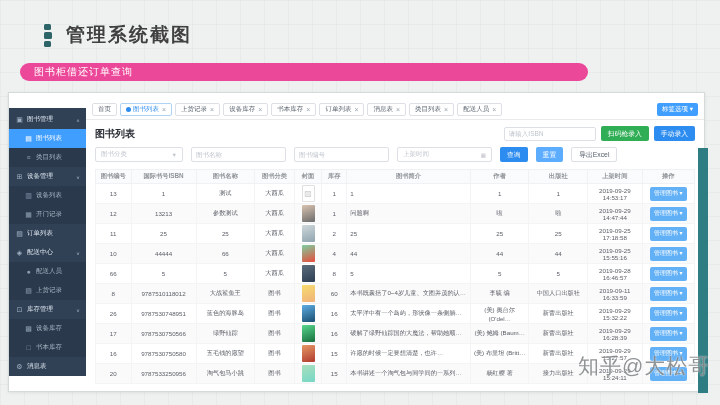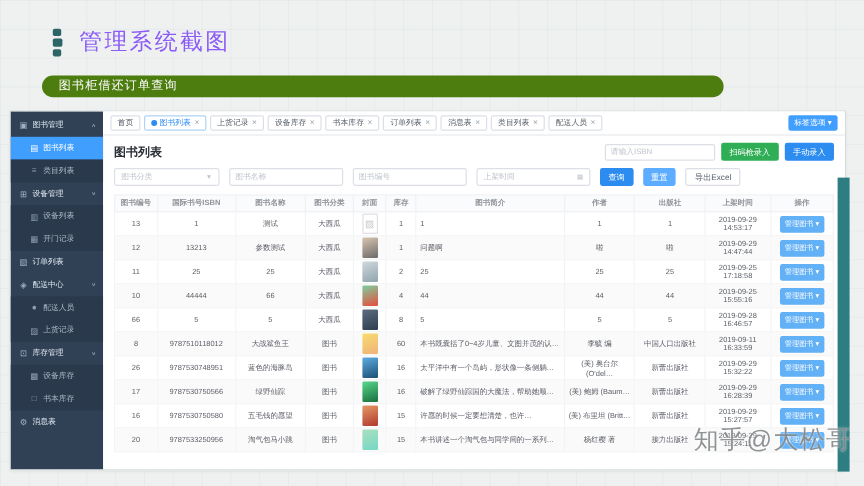--- a/index.html
+++ b/index.html
@@ -13,33 +13,33 @@
       linear-gradient(90deg, rgba(70,110,110,.05) 1px, transparent 1px);
     background-size:24px 24px;
   }
   
   .title-icon { position:absolute; left:44px; top:24px; }
   .title-icon span { display:block; background:#2c6468; border-radius:1.5px; }
   .title-icon span:nth-child(1){ width:7px;height:6px; margin-bottom:2px;}
   .title-icon span:nth-child(2){ width:8px;height:7px; margin-bottom:2px;}
   .title-icon span:nth-child(3){ width:7px;height:6px; }
   h1.slide-title { position:absolute; left:66px; top:22px; font-size:19px;
-    color:#8b5cf6; font-weight:normal; letter-spacing:2px;}
-  .banner { position:absolute; left:35px; top:63px; width:568px; height:18px;
-    background:#4d7c0f; border-radius:9px; color:#fff; font-size:10px;
+    color:#404040; font-weight:bold; letter-spacing:2px;}
+  .banner { position:absolute; left:20px; top:63px; width:568px; height:18px;
+    background:#ec4899; border-radius:9px; color:#fff; font-size:10px;
     line-height:18px; padding-left:14px; letter-spacing:1px;}
   .teal-strip { position:absolute; left:698px; top:148px; width:10px;
     height:245px; background:#2e7d82; }
   .watermark { position:absolute; left:548px; top:352px; font-size:21px;
     color:#85898b; opacity:.9; letter-spacing:1px; font-weight:500;
     text-shadow:0 0 2px #fff; z-index:5;margin-left:30px;}
   
   .app { position:absolute; left:8px; top:92px; width:697px; height:300px;
     background:#fff; border:1px solid #d5dada; display:flex;
-    box-shadow:0 1px 3px rgba(0,0,0,.08); }
+    box-shadow:0 1px 3px rgba(0,0,0,.08);align-items:center; }
   .sidebar { width:77px; background:#304156; flex-shrink:0; padding-top:2px; }
   .s-item { height:19px; display:flex; align-items:center; padding:0 6px;
     font-size:6.5px; color:#dfe7ef; cursor:pointer; }
   .s-item .ic { width:9px; font-size:7px; margin-right:3px; text-align:center;
     color:#9fb0c3; }
   .s-item.sub { padding-left:15px; background:#2a394c; color:#a9b7c6; }
   .s-item.sub .ic { color:#8d9eb1; }
   .s-item.active { background:#409eff; color:#fff; }
   .s-item.active .ic { color:#fff; }
   .s-item .arrow { margin-left:auto; font-size:5.5px; color:#9fb0c3;

